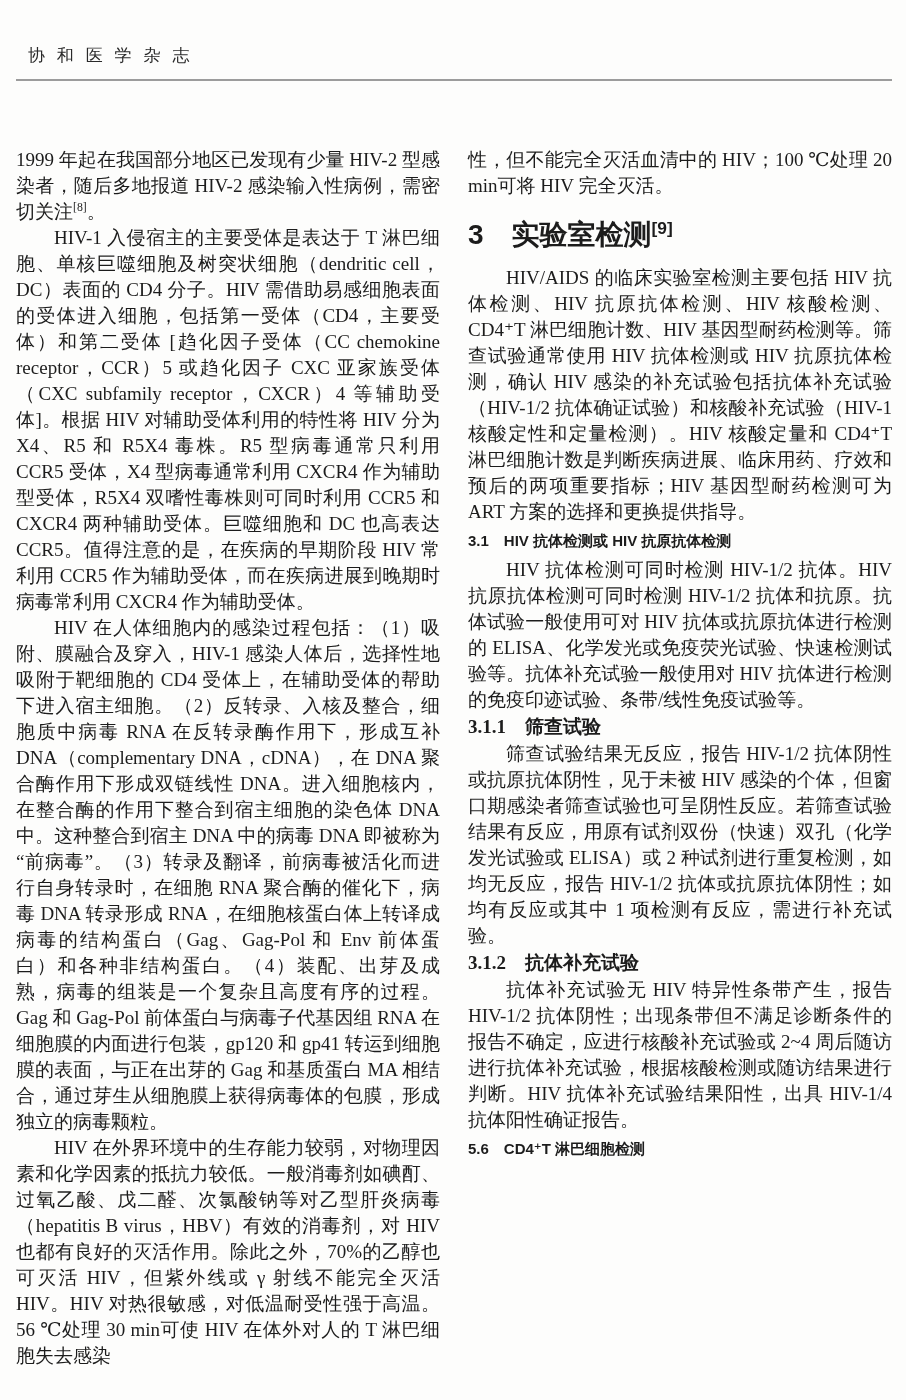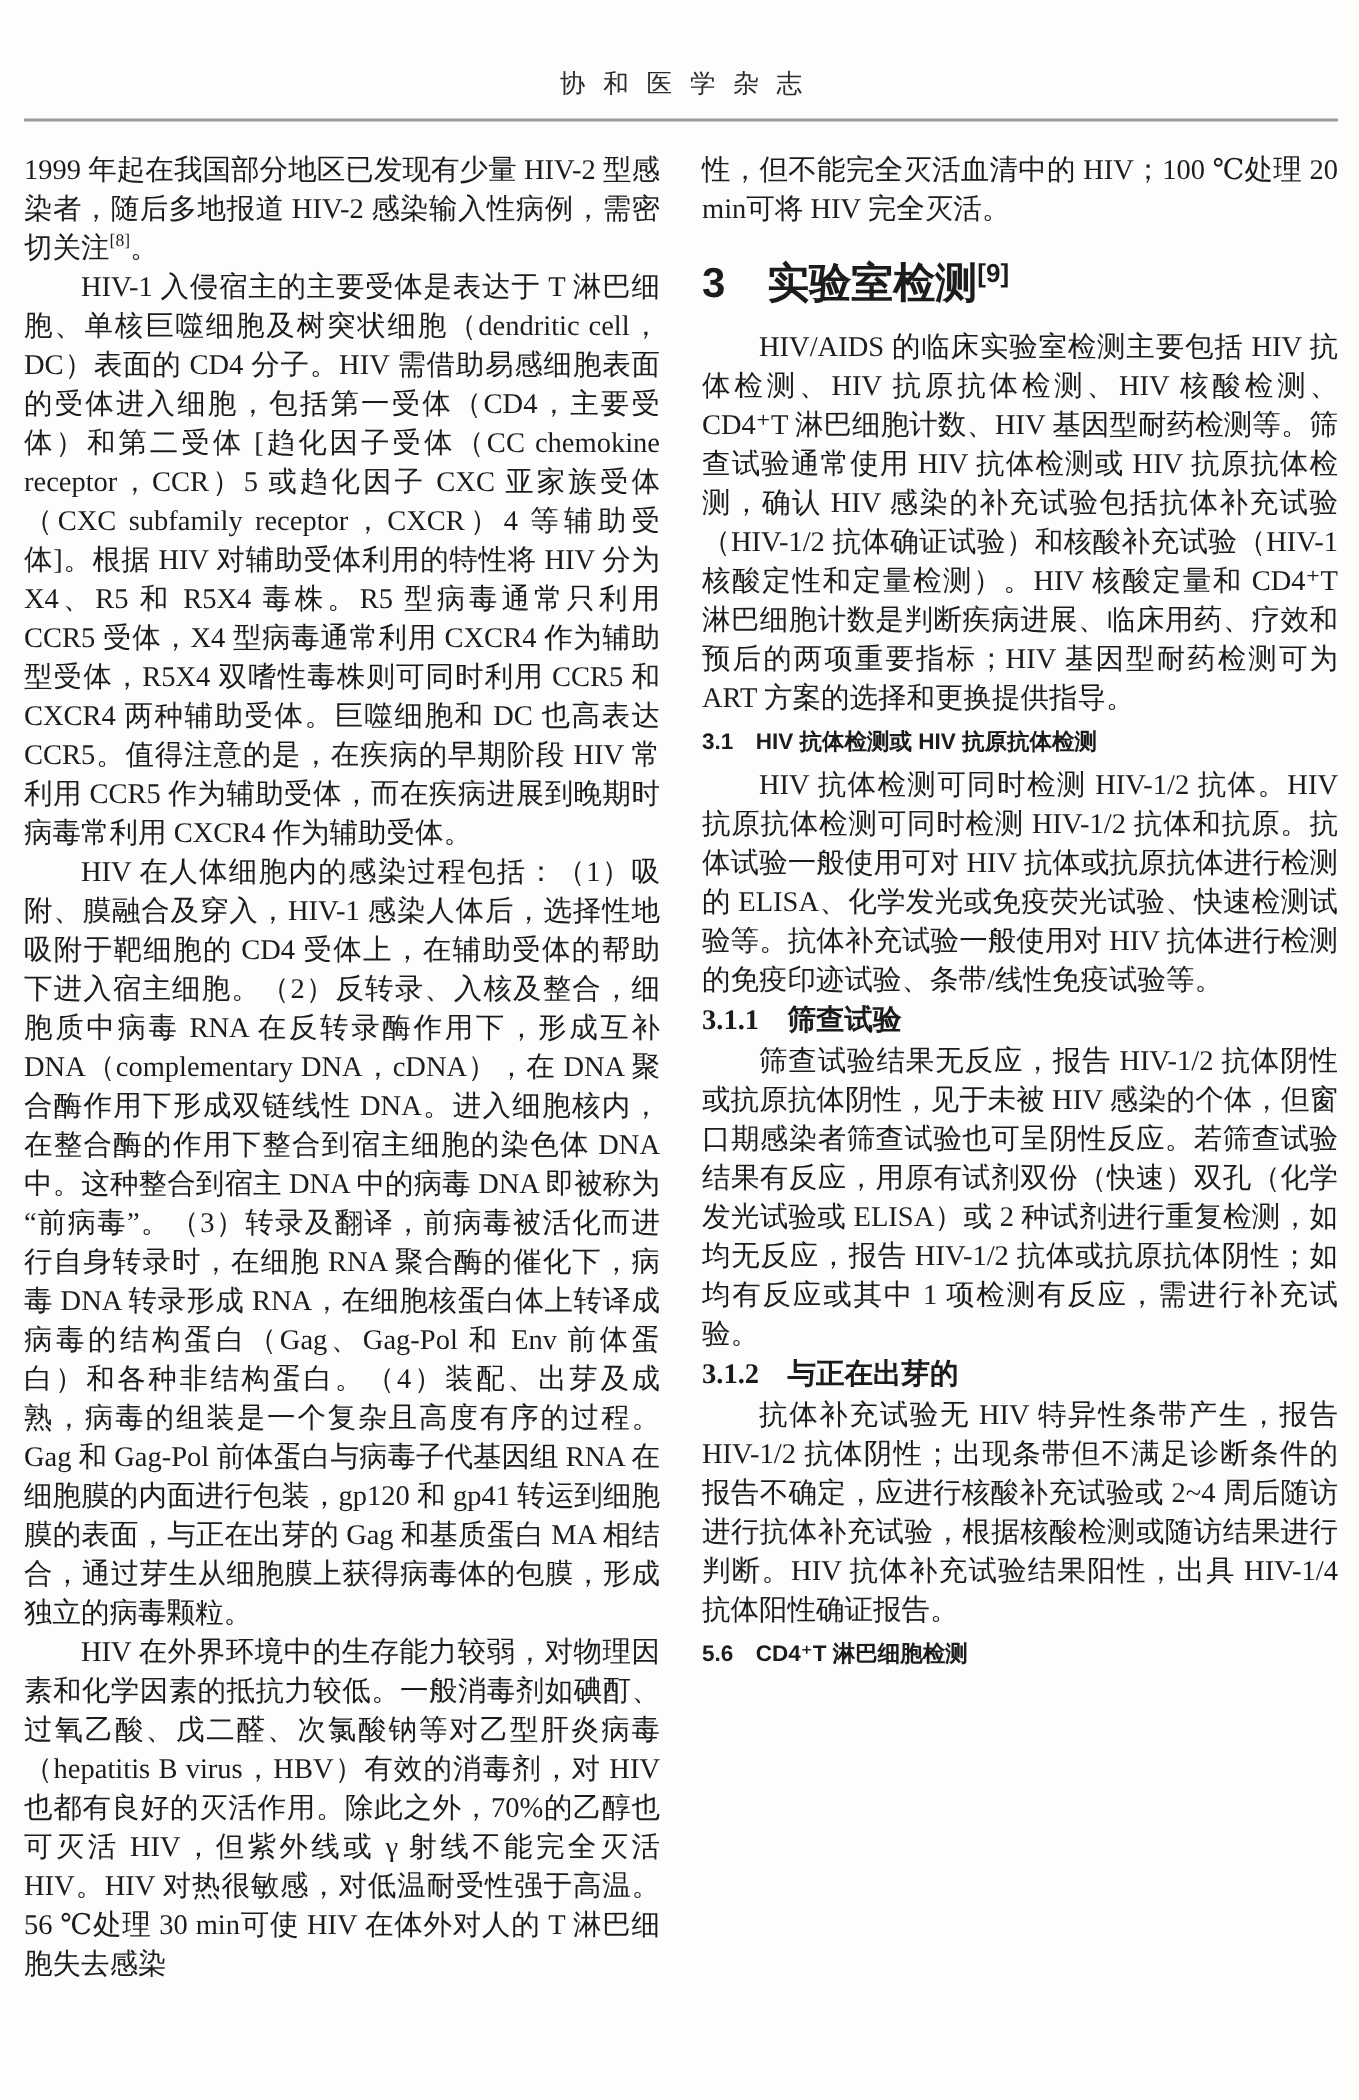--- a/index.html
+++ b/index.html
@@ -14,21 +14,20 @@
     position: relative;
     width: 906px;
     height: 1400px;
     box-sizing: border-box;
     padding: 0 14px 0 16px;
     font-family: "Liberation Serif", "DejaVu Serif", serif;
     color: #1c1c1c;
   }
   .page-header {
     padding-top: 44px;
-    text-align: center;
   }
   .journal-title {
     font-size: 17px;
     letter-spacing: 0.7em;
     text-indent: 0.7em; 
     color: #2a2a2a;
   }
   .header-rule {
     margin-top: 12px;
     height: 2px;
@@ -38,20 +37,21 @@
     display: flex;
     gap: 28px;
     margin-top: 20px;
   }
   .col {
     flex: 1 1 0;
     min-width: 0;
     font-size: 19px;
     line-height: 26px;
     text-align: justify;
+    margin-top: 46px;
   }
   .col p.blk {
     margin: 0;
   }
   .col .indent {
     text-indent: 2em;
   }
   .blk.h1 {
     font-family: "Liberation Sans", "DejaVu Sans", sans-serif;
     font-weight: bold;
@@ -114,21 +114,21 @@
         <p class="blk p indent"><span>HIV 在外界环境中的生存能力较弱，对物理因素和化学因素的抵抗力较低。一般消毒剂如碘酊、过氧乙酸、戊二醛、次氯酸钠等对乙型肝炎病毒（hepatitis B virus，HBV）有效的消毒剂，对 HIV 也都有良好的灭活作用。除此之外，70%的乙醇也可灭活 HIV，但紫外线或 γ 射线不能完全灭活 HIV。HIV 对热很敏感，对低温耐受性强于高温。56 ℃处理 30 min可使 HIV 在体外对人的 T 淋巴细胞失去感染</span></p>
       </div>
     <div class="col">
         <p class="blk p"><span>性，但不能完全灭活血清中的 HIV；100 ℃处理 20 min可将 HIV 完全灭活。</span></p>
         <div class="blk h1"><span>3　实验室检测</span><sup>[9]</sup></div>
         <p class="blk p indent"><span>HIV/AIDS 的临床实验室检测主要包括 HIV 抗体检测、HIV 抗原抗体检测、HIV 核酸检测、CD4⁺T 淋巴细胞计数、HIV 基因型耐药检测等。筛查试验通常使用 HIV 抗体检测或 HIV 抗原抗体检测，确认 HIV 感染的补充试验包括抗体补充试验（HIV-1/2 抗体确证试验）和核酸补充试验（HIV-1 核酸定性和定量检测）。HIV 核酸定量和 CD4⁺T 淋巴细胞计数是判断疾病进展、临床用药、疗效和预后的两项重要指标；HIV 基因型耐药检测可为 ART 方案的选择和更换提供指导。</span></p>
         <div class="blk h2"><span>3.1　HIV 抗体检测或 HIV 抗原抗体检测</span></div>
         <p class="blk p indent"><span>HIV 抗体检测可同时检测 HIV-1/2 抗体。HIV 抗原抗体检测可同时检测 HIV-1/2 抗体和抗原。抗体试验一般使用可对 HIV 抗体或抗原抗体进行检测的 ELISA、化学发光或免疫荧光试验、快速检测试验等。抗体补充试验一般使用对 HIV 抗体进行检测的免疫印迹试验、条带/线性免疫试验等。</span></p>
         <div class="blk h3"><span>3.1.1　筛查试验</span></div>
         <p class="blk p indent"><span>筛查试验结果无反应，报告 HIV-1/2 抗体阴性或抗原抗体阴性，见于未被 HIV 感染的个体，但窗口期感染者筛查试验也可呈阴性反应。若筛查试验结果有反应，用原有试剂双份（快速）双孔（化学发光试验或 ELISA）或 2 种试剂进行重复检测，如均无反应，报告 HIV-1/2 抗体或抗原抗体阴性；如均有反应或其中 1 项检测有反应，需进行补充试验。</span></p>
-        <div class="blk h3"><span>3.1.2　与正在出芽的</span></div>
+        <div class="blk h3"><span>3.1.2　抗体补充试验</span></div>
         <p class="blk p indent"><span>抗体补充试验无 HIV 特异性条带产生，报告 HIV-1/2 抗体阴性；出现条带但不满足诊断条件的报告不确定，应进行核酸补充试验或 2~4 周后随访进行抗体补充试验，根据核酸检测或随访结果进行判断。HIV 抗体补充试验结果阳性，出具 HIV-1/4 抗体阳性确证报告。</span></p>
         <div class="blk h2"><span>5.6　CD4⁺T 淋巴细胞检测</span></div>
       </div>
   </main>
 
   <footer class="page-footer">
     <span class="pageno">1264</span>
     <span class="issue">November，2024</span>
   </footer>
 

